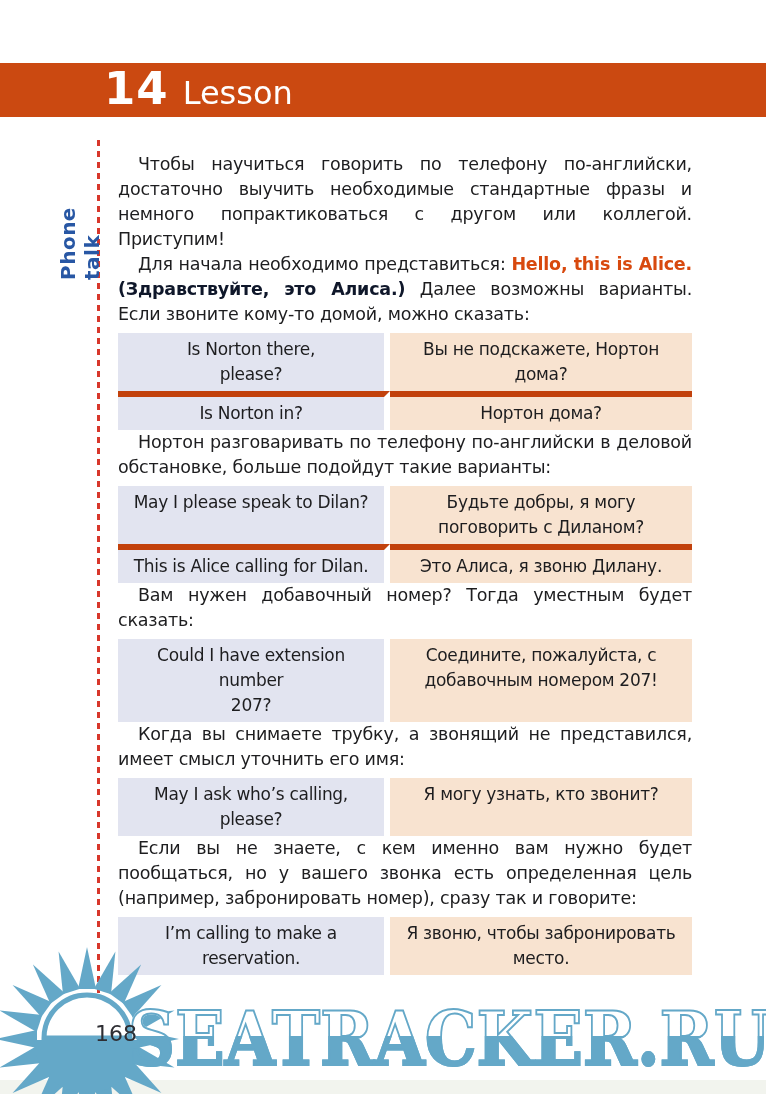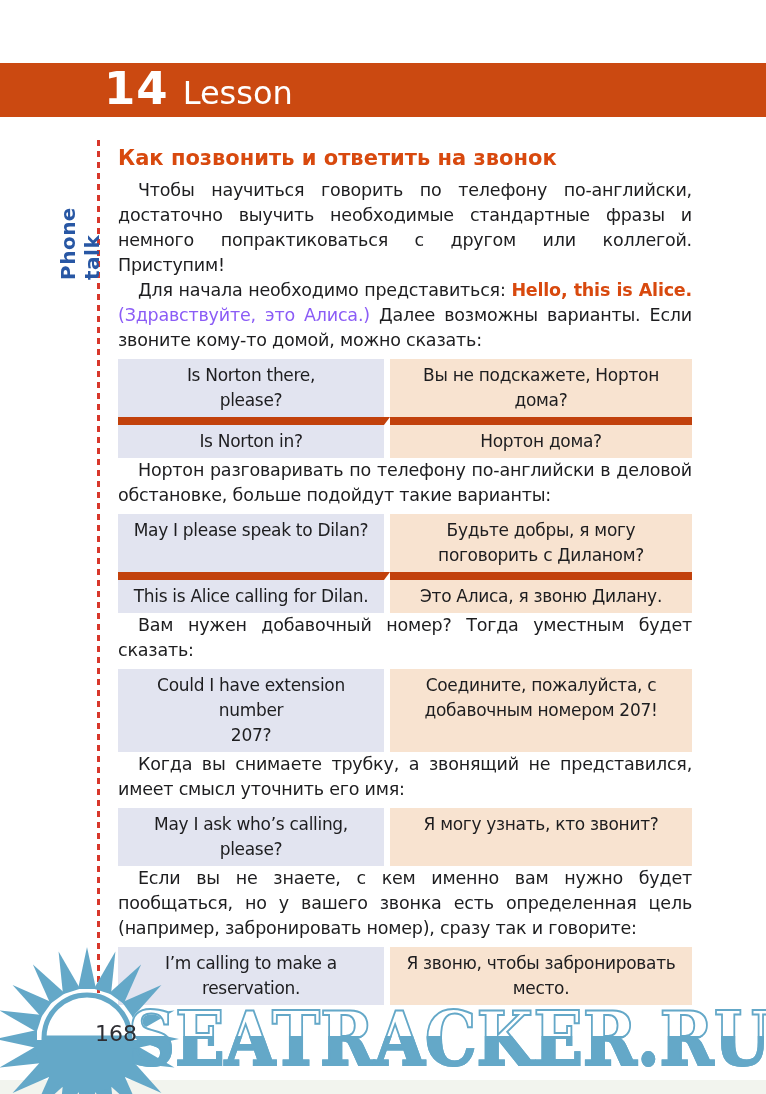--- a/index.html
+++ b/index.html
@@ -36,34 +36,34 @@
     position:absolute; left:118px; top:146px; width:574px;
     color:#1d1d1f; font-size:17.5px; line-height:25px; letter-spacing:-0.2px;
   }
   .title {
     font-size:21px; font-weight:bold; color:#d8490e;
     margin:0 0 8px 0; line-height:24px; letter-spacing:0;
   }
   .para { margin:0 0 0 0; text-align:justify; text-indent:20px; }
   .para.first { margin-top:6px; }
   .hl-en { color:#d8490e; font-weight:bold; }
-  .hl-ru { color:#8b5cf6; font-weight:normal; }
+  .hl-ru { color:#0f172a; font-weight:bold; }
 
   
   .phrase-table {
     border-collapse:separate; border-spacing:0; width:100%;
     margin:6px 0 0 0; font-size:17px; letter-spacing:-0.3px; line-height:25px;
   }
   .phrase-table td {
     vertical-align:top; padding:4px 10px 4px 10px;
     white-space:pre-line; text-align:center;
   }
   td.en { width:272px; background:#e2e4f0; border-right:6px solid #ffffff; box-sizing:border-box; }
   td.ru { background:#f8e3d0; }
-  .phrase-table tr + tr td { border-top:8px solid #c2410c; }
+  .phrase-table tr + tr td { border-top:6px solid #c2410c; }
 
   
   .page-number {
     position:absolute; left:95px; top:1021px; font-size:22px; color:#2e2e33; z-index:4;
   }
   .sun-logo { position:absolute; left:-8px; top:944px; z-index:2; }
   .watermark {
     position:absolute; left:128px; top:1002px; z-index:3;
     font-family:"DejaVu Serif", serif; font-weight:bold;
     font-size:74px; line-height:74px; white-space:nowrap;
@@ -92,21 +92,20 @@
     <span class="lesson-num">14</span>
     <span class="lesson-word">Lesson</span>
   </div>
 
   <div class="dash-line"></div>
 
   <div class="side-label">Phone talk</div>
 
   <div class="content">
 
-    <h1 class="title">Как позвонить и ответить на звонок</h1>
 
     <p class="para first">Чтобы научиться говорить по телефону по-английски, достаточно выучить необходимые стандартные фразы и немного попрактиковаться с другом или коллегой. Приступим!</p>
 
     <p class="para"><span>Для начала необходимо представиться: </span><span class="hl-en">Hello, this is Alice.</span><span class="hl-ru"> (Здравствуйте, это Алиса.)</span><span> Далее возможны варианты. Если звоните кому-то домой, можно сказать:</span></p>
 
     <table class="phrase-table">
       <tbody>
           <tr>
         <td class="en">Is Norton there,
 please?</td>

